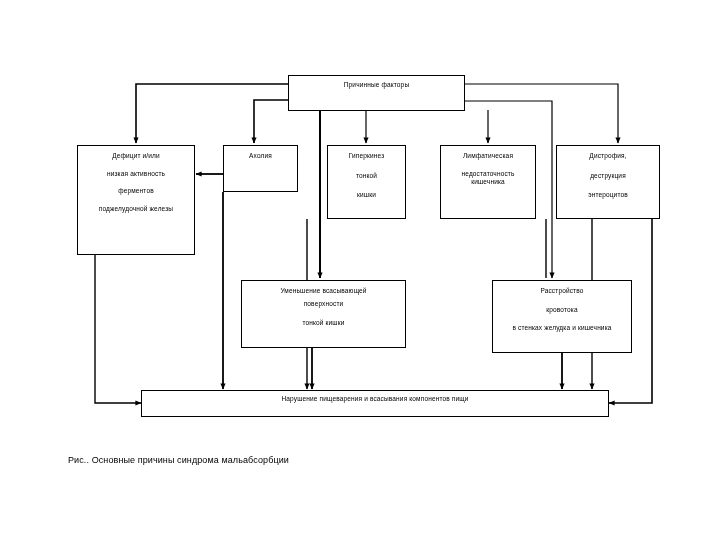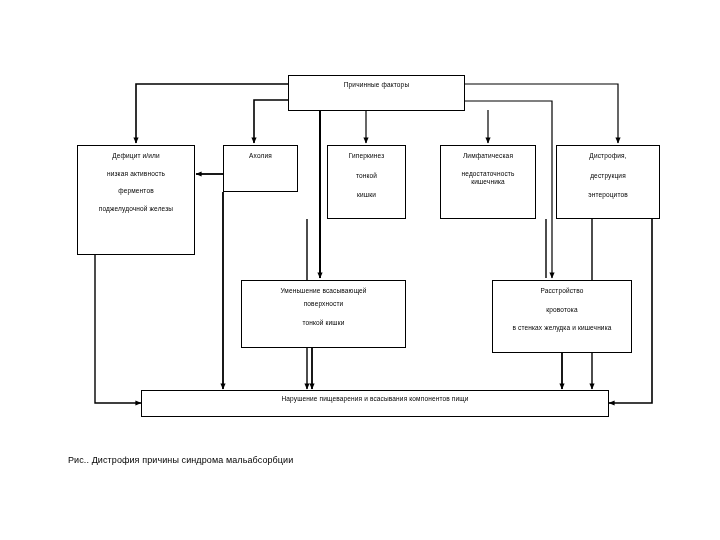--- a/index.html
+++ b/index.html
@@ -142,15 +142,15 @@
   <div class="node" style="left:492px; top:280px; width:140px; height:73px; justify-content:flex-start; padding-top:7px; gap:12px;">
     <span class="ln">Расстройство</span>
     <span class="ln">кровотока</span>
     <span class="ln">в стенках желудка и кишечника</span>
   </div>
 
   <div class="node" style="left:141px; top:390px; width:468px; height:27px; justify-content:flex-start; padding-top:5px;">
     <span class="ln">Нарушение пищеварения и всасывания компонентов пищи</span>
   </div>
 
-  <div class="caption" style="left:68px; top:455px;">Рис.. Дистрофия причины синдрома мальабсорбции</div>
+  <div class="caption" style="left:68px; top:455px;">Рис.. Основные причины синдрома мальабсорбции</div>
 
 </div>
 
 </body></html>

